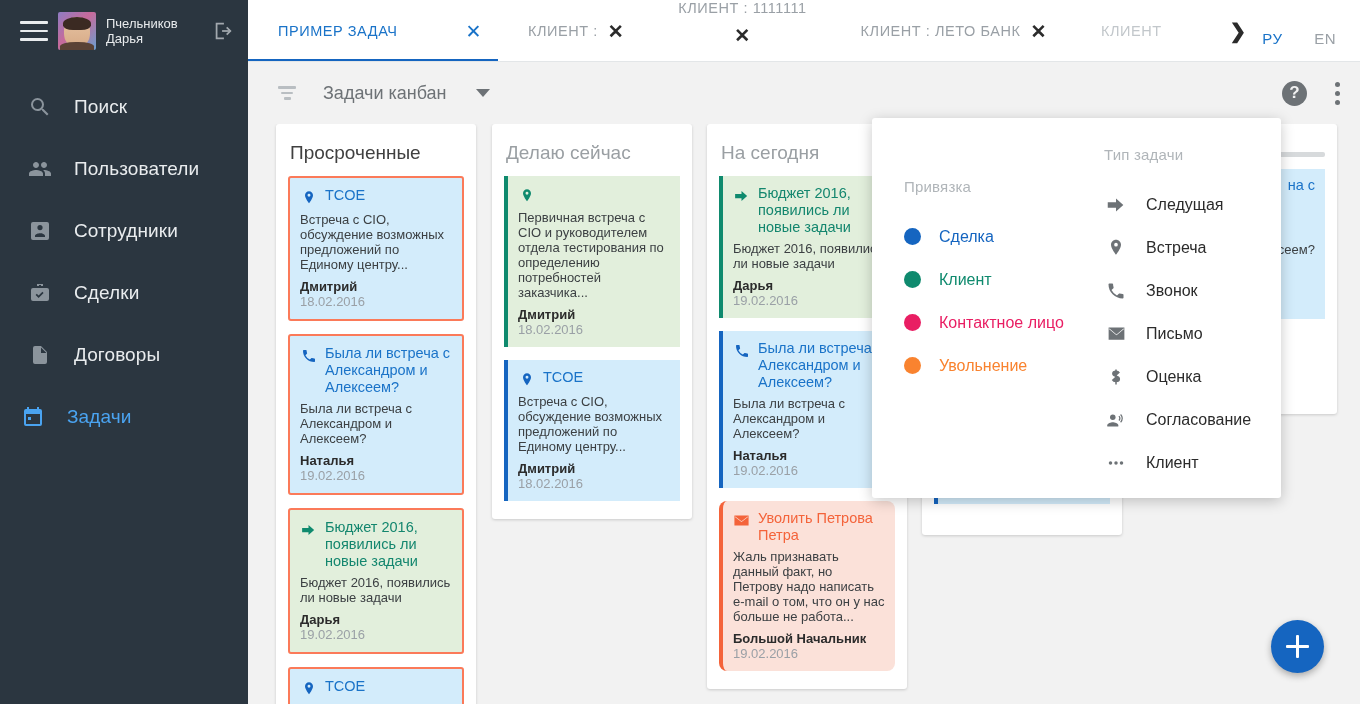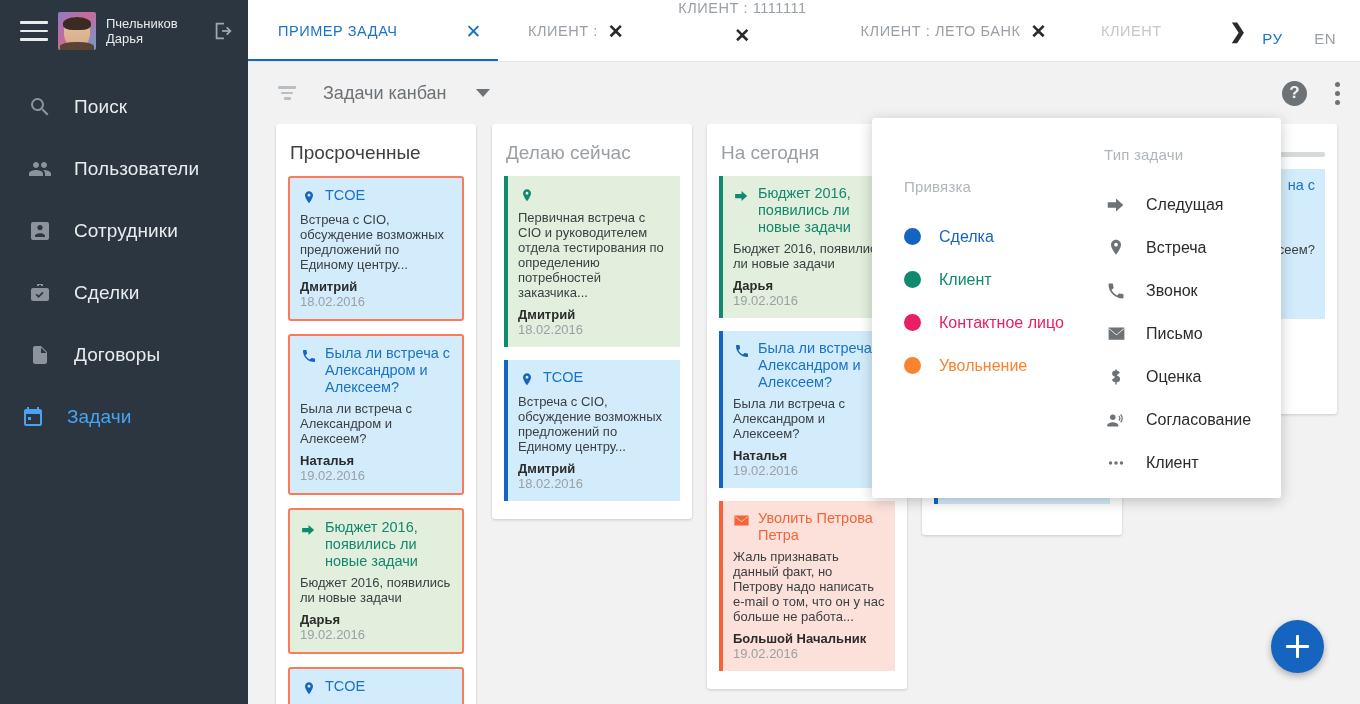--- a/index.html
+++ b/index.html
@@ -121,21 +121,21 @@
 
   
   .t-blue  { background:#d3ecfb; }
   .t-blue  .card-title { color:#1a73c8; }
   .t-blue.edged { border-left-color:#1565c0; }
   .t-green { background:#e2efdc; }
   .t-green .card-title { color:#13866e; }
   .t-green.edged { border-left-color:#0f8a6e; }
   .t-orange{ background:#fbe1d9; }
   .t-orange .card-title { color:#f4633a; }
-  .t-orange.edged { border-left-color:#f4633a; }
+  .t-orange.edged { border-left-color:#f4633a;border-radius:8px; }
 
   
   .menu {
     position:absolute; left:872px; top:118px; width:409px; height:380px;
     background:#fff; border-radius:3px; box-shadow:0 3px 14px rgba(0,0,0,.22);
     padding:28px 26px 0 32px; display:flex; gap:0; z-index:40;
   }
   .menu-col { flex:0 0 auto; }
   .menu-col.c1 { width:200px;margin-top:32px; }
   .menu-head { font-size:15px; color:#b0b5b9; margin-bottom:20px; letter-spacing:.2px;}

